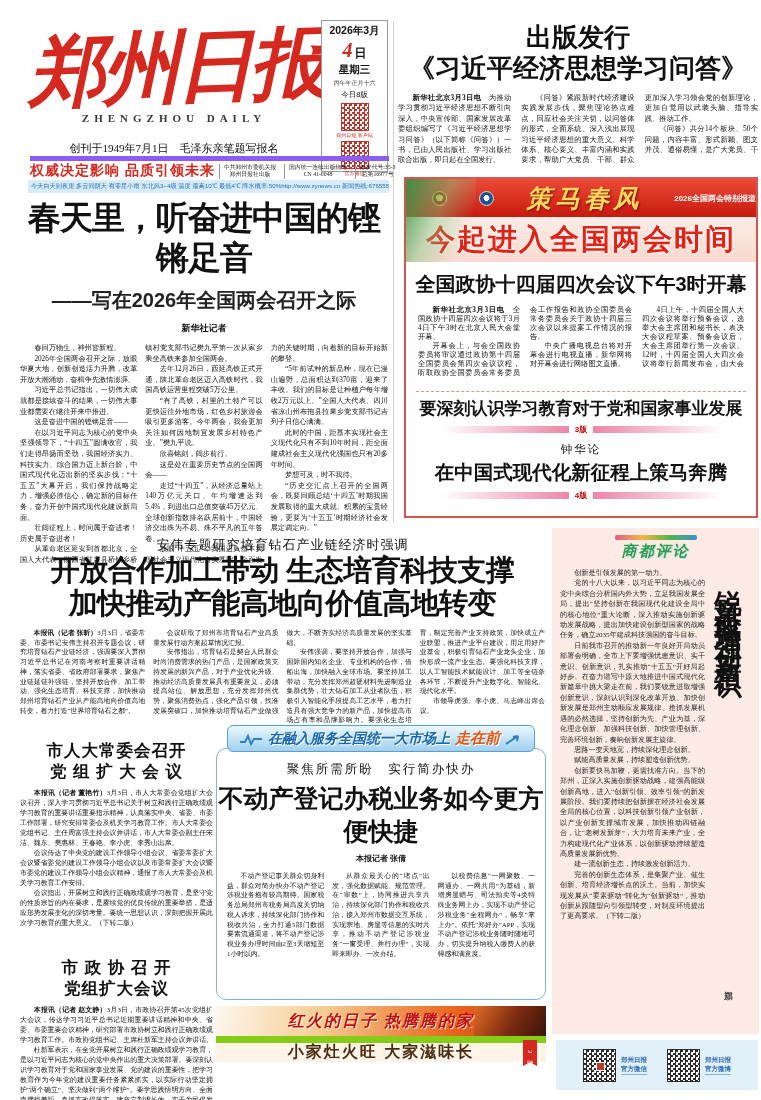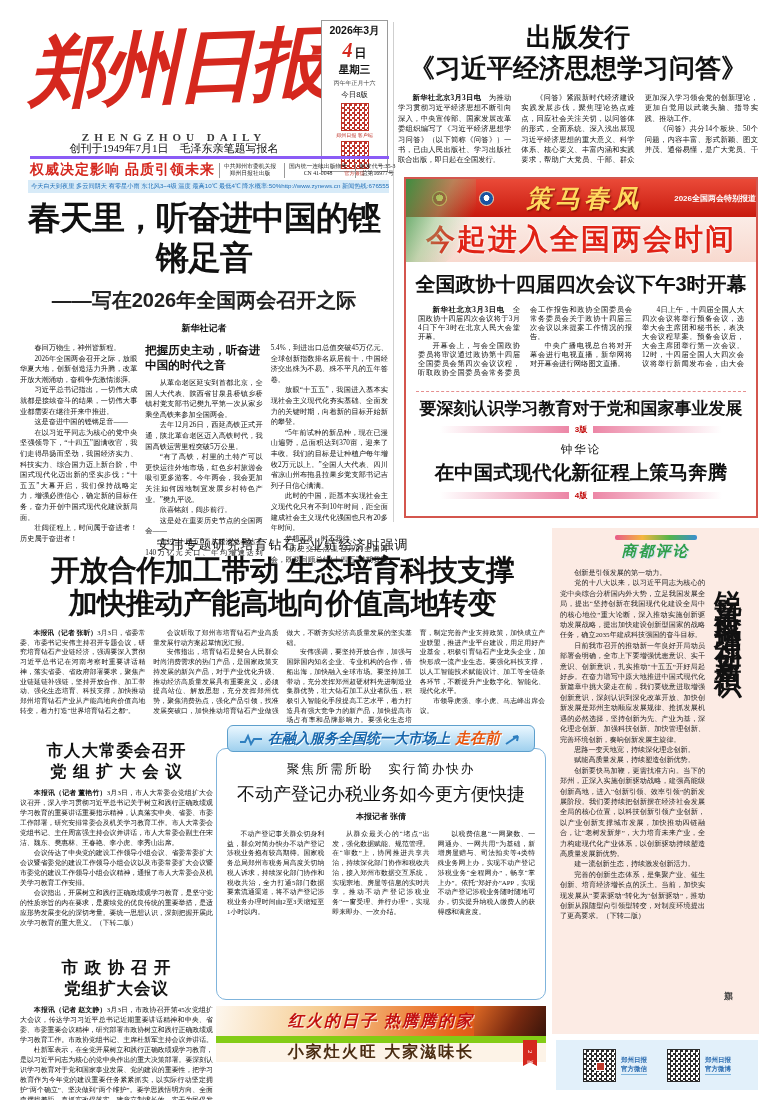--- a/index.html
+++ b/index.html
@@ -7,21 +7,21 @@
   body { position:relative; background:#fff; overflow:hidden;
          font-family:"Liberation Serif", serif; color:#111; }
   .abs { position:absolute; }
   .sans { font-family:"Liberation Sans", sans-serif; }
 
   
   #masthead-title { left:28px; top:10px; width:292px; height:118px;
     font-size:78px; line-height:116px; text-align:center; color:#d5281e;
     font-weight:bold; font-style:italic; letter-spacing:-4px;
     transform:rotate(-2deg); white-space:nowrap; }
-  #masthead-english { left:28px; top:131px; width:292px; text-align:center;
+  #masthead-english { left:28px; top:112px; width:292px; text-align:center;
     font-size:11px; letter-spacing:5px; color:#3a3a3a; font-weight:bold; }
   #masthead-founding { left:14px; top:141px; width:320px; text-align:center;
     font-size:11px; color:#111; }
   #datebox { left:321px; top:20px; width:67px; height:152px;
     border:1.5px solid #9a9a9a; text-align:center; padding:3px 1px;
     font-family:"Liberation Sans", sans-serif; background:#fff; }
   .db-ym   { font-size:10.5px; font-weight:bold; }
   .db-day  { font-size:12px; font-weight:bold; margin-top:1px; }
   .db-day .num { color:#d5281e; font-size:20px; font-style:italic;
     font-family:"Liberation Serif", serif; margin-right:2px; }
@@ -29,21 +29,21 @@
   .db-lunar{ font-size:6px; color:#444; margin-top:2px; }
   .db-pages{ font-size:7.5px; margin-top:2px; }
   .qr { display:block;
     background-image:repeating-conic-gradient(currentColor 0% 25%, transparent 0% 50%);
     background-size:5px 5px; border:1px solid currentColor; }
   .db-qr { width:28px; height:28px; margin:3px auto 0; color:#bf3328; position:relative; }
   .db-qrlabel { font-size:5px; color:#bf3328; margin-top:1px; line-height:6px; }
   #header-vrule { left:393px; top:22px; width:1px; height:500px; background:#cfcfcf; }
 
   #slogan-row { left:30px; top:156px; width:359px; height:23px;
-    border-top:3px solid #8b5cf6; display:flex; align-items:center; padding-top:2px; }
+    border-top:5px solid #8b5cf6; display:flex; align-items:center; padding-top:2px; }
   .slogan { color:#d5281e; font-weight:bold; font-size:14px; letter-spacing:1px;
     white-space:nowrap; font-family:"Liberation Sans", sans-serif; }
   .pub-group { font-size:5.8px; color:#222; line-height:7.5px; text-align:center;
     padding:0 4px; border-left:1px solid #999; margin-left:4px; white-space:nowrap; }
   .pub-group:first-of-type { border-left:none; }
 
   #weather-strip { left:28px; top:180px; width:361px; height:13px;
     background:#d8ebf8; color:#1f6fb8; font-size:6.2px; display:flex;
     align-items:center; justify-content:space-between; padding:0 3px;
     white-space:nowrap; overflow:hidden; font-family:"Liberation Sans", sans-serif; }
@@ -140,21 +140,21 @@
     border:1.5px solid #7fb4dc; border-radius:10px; }
   #tax-banner { position:absolute; left:50%; transform:translateX(-50%); top:-24px;
     width:308px; height:27px; border:1.5px solid #5d9fcc; border-radius:6px;
     background:linear-gradient(180deg,#eaf7ff,#9fd0ee); display:flex;
     align-items:center; justify-content:center; gap:5px; }
   .tb-main { font-size:14px; font-weight:bold; font-style:italic; color:#1767ad;
     text-shadow:1px 1px 0 #fff; white-space:nowrap; font-family:"Liberation Sans", sans-serif; }
   .tb-accent { font-size:15px; font-weight:900; font-style:italic; color:#e8550e;
     text-shadow:1px 1px 0 #fff; white-space:nowrap; font-family:"Liberation Sans", sans-serif; }
   .tax-kicker { font-size:12.5px; text-align:center; margin-top:12px; letter-spacing:2px; }
-  .tax-h { font-size:18px; font-weight:normal; text-align:center; margin-top:4px;
+  .tax-h { font-size:25px; font-weight:bold; text-align:center; margin-top:4px;
     font-family:"Liberation Sans", sans-serif; }
   .tax-byline { font-size:8px; text-align:center; margin-top:5px; font-weight:bold; }
   #tax-body { margin:7px 10px 0; column-count:3; column-gap:8px; height:128px;
     overflow:hidden; font-size:6.8px; line-height:9.7px; }
 
   
   #family-banner { left:216px; top:1006px; width:330px; }
   .fb-top { position:relative; height:30px; overflow:hidden; display:flex;
     align-items:center; justify-content:center;
     background:linear-gradient(100deg,#fdf7ee 0%,#f6cd92 32%,#e8641c 72%,#b93a0e 100%); }
@@ -240,21 +240,20 @@
   <div class="lead-h1 sans">春天里，听奋进中国的铿锵足音</div>
   <div class="lead-h2 sans">——写在2026年全国两会召开之际</div>
   <div class="lead-byline">新华社记者</div>
   <div class="body-cols" id="lead-body">
       <p>春回万物生，神州皆新程。</p>
       <p>2026年全国两会召开之际，放眼华夏大地，创新创造活力升腾，改革开放大潮涌动，奋楫争先激情澎湃。</p>
       <p>习近平总书记指出，一切伟大成就都是接续奋斗的结果，一切伟大事业都需要在继往开来中推进。</p>
       <p>这是奋进中国的铿锵足音——</p>
       <p>在以习近平同志为核心的党中央坚强领导下，“十四五”圆满收官，我们走得昂扬而坚劲，我国经济实力、科技实力、综合国力迈上新台阶，中国式现代化迈出新的坚实步伐；“十五五”大幕开启，我们保持战略定力，增强必胜信心，确定新的目标任务，奋力开创中国式现代化建设新局面。</p>
       <p>壮阔征程上，时间属于奋进者！历史属于奋进者！</p>
-      <h4>把握历史主动，听奋进中国的时代之音</h4>
       <p>从革命老区延安到首都北京，全国人大代表、陕西省甘泉县桥镇乡桥镇村党支部书记樊九平第一次从家乡乘坐高铁来参加全国两会。</p>
       <p>去年12月26日，西延高铁正式开通，陕北革命老区迈入高铁时代，我国高铁运营里程突破5万公里。</p>
       <p>“有了高铁，村里的土特产可以更快运往外地市场，红色乡村旅游会吸引更多游客。今年两会，我会更加关注如何因地制宜发展乡村特色产业。”樊九平说。</p>
       <p>欣喜铭刻，阔步前行。</p>
       <p>这是处在重要历史节点的全国两会——</p>
       <p>走过“十四五”，从经济总量站上140万亿元关口、年均增速达到5.4%，到进出口总值突破45万亿元、全球创新指数排名跃居前十，中国经济交出殊为不易、殊不平凡的五年答卷。</p>
       <p>放眼“十五五”，我国进入基本实现社会主义现代化夯实基础、全面发力的关键时期，向着新的目标开始新的攀登。</p>
       <p>“5年前试种的新品种，现在已漫山遍野，总面积达到370亩，迎来了丰收。我们的目标是让种植户每年增收2万元以上。”全国人大代表、四川省凉山州布拖县拉果乡党支部书记吉列子日信心满满。</p>
       <p>此时的中国，距基本实现社会主义现代化只有不到10年时间，距全面建成社会主义现代化强国也只有20多年时间。</p>
       <p>梦想可及，时不我待。</p>

